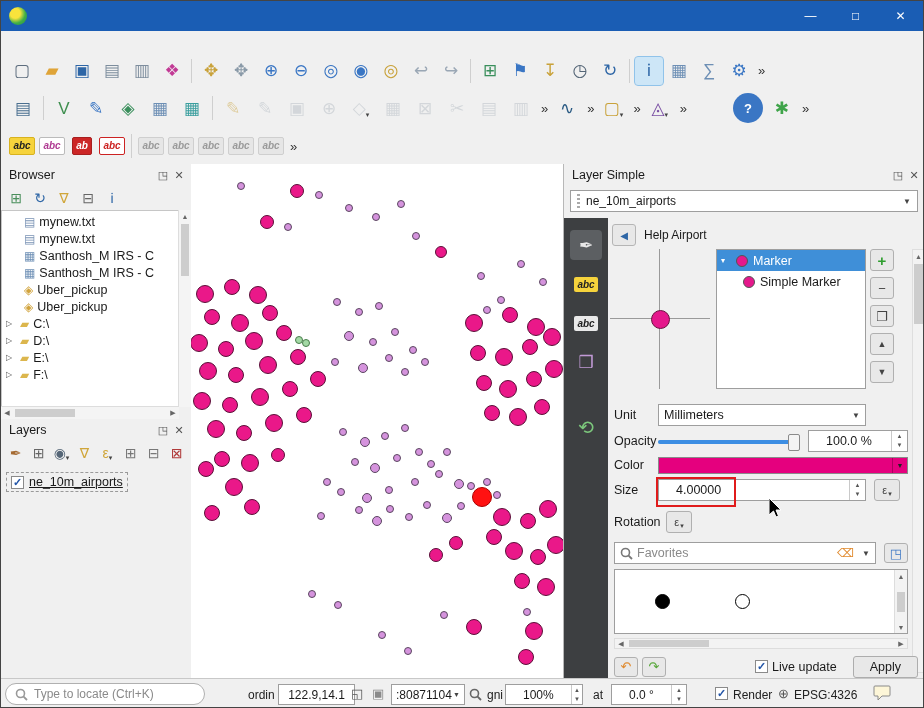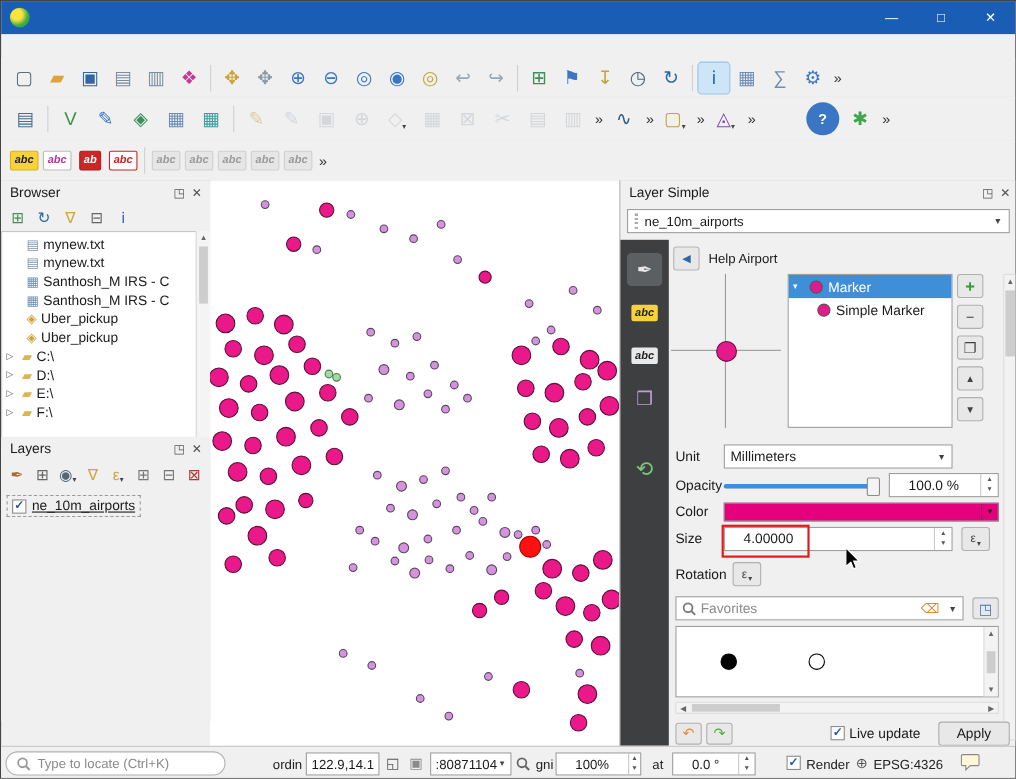--- a/index.html
+++ b/index.html
@@ -51,21 +51,21 @@
   .trow.file{padding-left:22px}
   .texp{width:10px;font-size:8px;color:#555}
   .ticon{font-size:12px;line-height:1}
   .tlabel{font-size:12.5px}
   .vscroll{position:absolute;right:0;top:46px;width:12px;bottom:12px;background:#f4f4f4;border-left:1px solid #ddd;display:flex;flex-direction:column;align-items:center}
   .vthumb{width:8px;height:52px;background:#cdcdcd;margin-top:2px}
   .sarr{font-size:7px;color:#666;height:12px;display:flex;align-items:center;justify-content:center;width:100%}
   .hscroll{position:absolute;left:0;bottom:0;right:12px;height:12px;background:#f4f4f4;border-top:1px solid #ddd;display:flex;align-items:center}
   .hthumb{width:60px;height:8px;background:#cdcdcd;margin:0 2px}
   
-  .layersp{left:0;top:396px;width:190px;height:259px;border-right:1px solid #14b8a6}
+  .layersp{left:0;top:418px;width:190px;height:259px;border-right:1px solid #14b8a6}
   .layer-row{margin:8px 0 0 6px;display:flex;align-items:center;gap:5px;padding:2px 4px;outline:1px dashed #9a9a9a;width:max-content}
   .cb{width:13px;height:13px;background:#fff;border:1px solid #8a8a8a;display:flex;align-items:center;justify-content:center;box-sizing:border-box}
   .cb span{font-size:11px;color:#2456a8;font-weight:bold;line-height:1}
   .layer-label{text-decoration:underline;font-size:12.5px}
   
   .mapc{position:absolute;left:190px;top:163px;width:372px;height:514px;background:#fff;overflow:hidden}
   .dot{position:absolute;border-radius:50%;box-sizing:border-box;border:1px solid #000}
   
   .stylingp{left:562px;top:163px;width:362px;height:514px;border-left:1px solid #b8b8b8}
   .sp-combo{position:absolute;top:26px;left:6px;width:348px;height:22px;background:#fff;border:1px solid #9e9e9e;display:flex;align-items:center;padding:0 6px;gap:6px;box-sizing:border-box}
@@ -761,21 +761,21 @@
 
   <div class="statusbar">
     <div class="loc">
       <svg width="13" height="13" viewBox="0 0 13 13">
           <circle cx="5.5" cy="5.5" r="4" fill="none" stroke="#999" stroke-width="1.6"></circle>
           <line x1="8.6" y1="8.6" x2="12" y2="12" stroke="#999" stroke-width="1.8"></line>
         </svg>
       <span>Type to locate (Ctrl+K)</span>
     </div>
     <span class="sb-label" style="left:247px">ordin</span>
-    <div class="sb-box" style="left:277px;width:67px;justify-content:flex-end">
+    <div class="sb-box" style="left:277px;width:77px;justify-content:center">
       <span>122.9,14.1</span>
     </div>
     <span class="sb-icon" style="left:350px">◱</span>
     <span class="sb-icon" style="left:371px;color:#8a8a8a">▣</span>
     <div class="sb-box" style="left:390px;width:74px">
       <span>:80871104</span>
       <span class="dd">▼</span>
     </div>
     <svg style="position:absolute;left:468px;top:9px" width="13" height="13" viewBox="0 0 13 13">
         <circle cx="5.5" cy="5.5" r="4" fill="none" stroke="#666" stroke-width="1.6"></circle>

